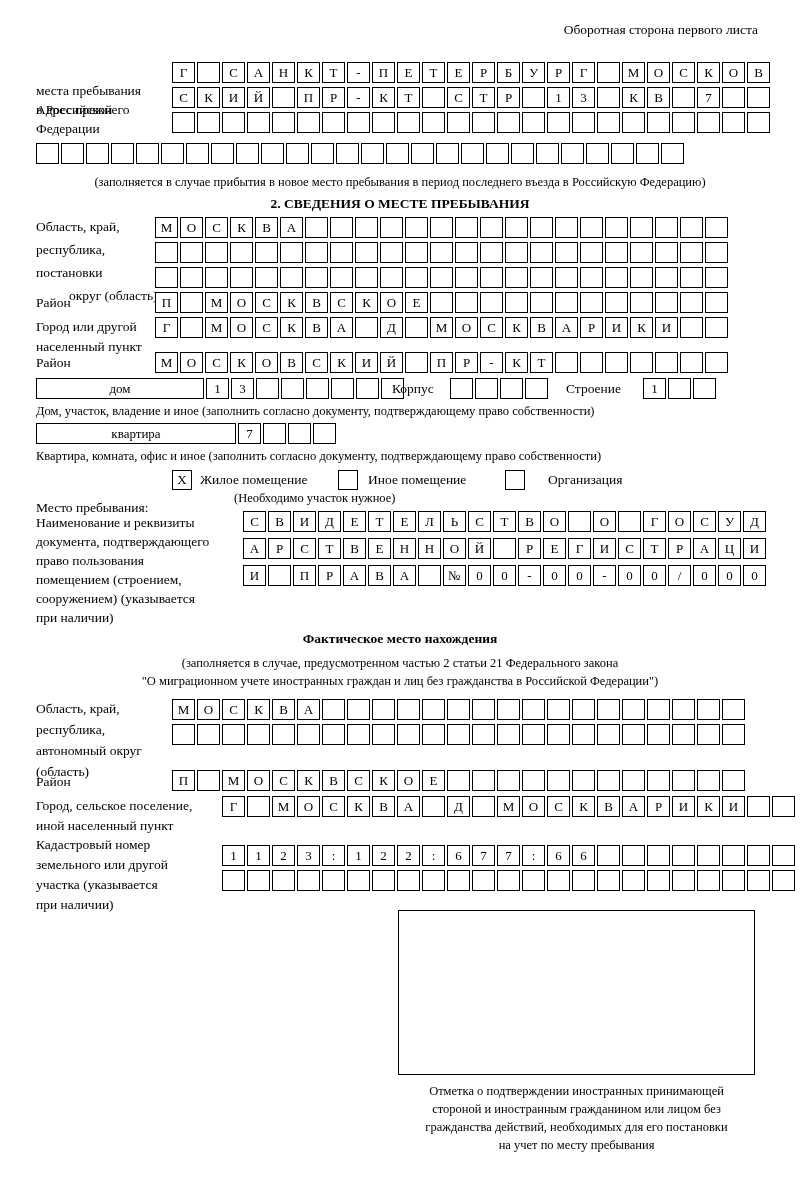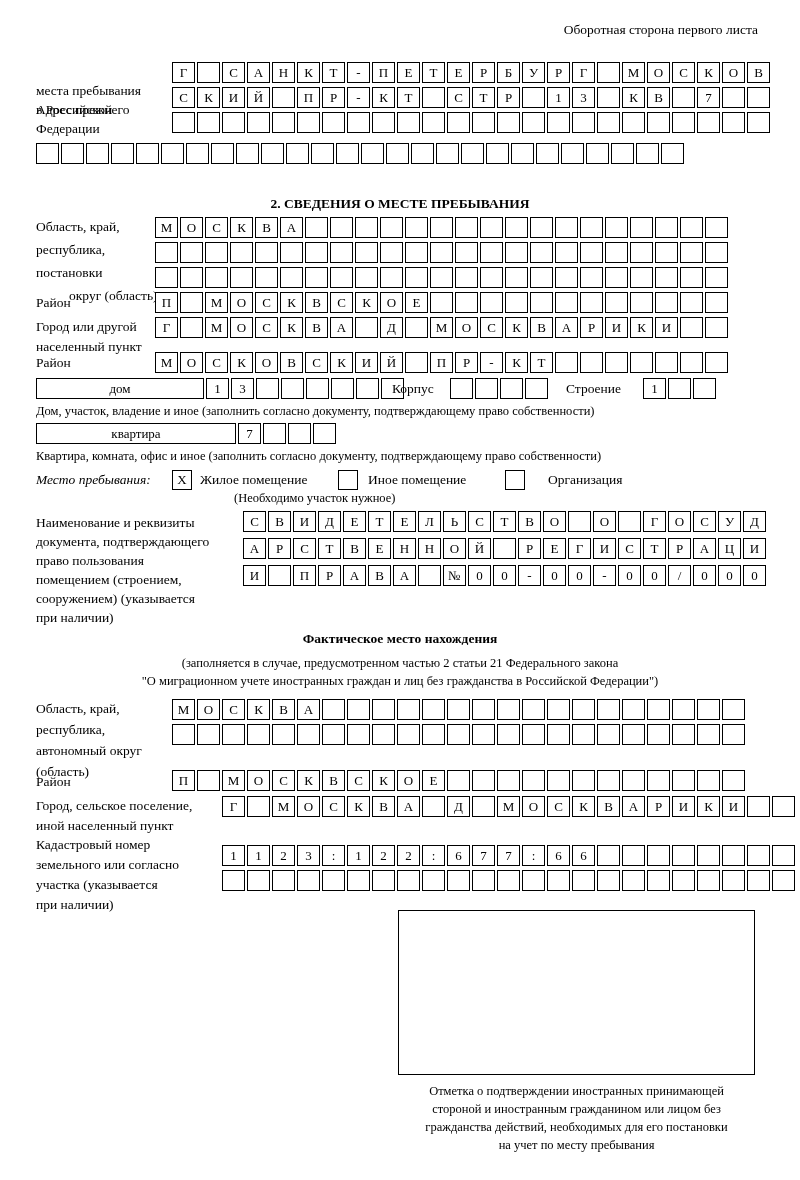--- a/index.html
+++ b/index.html
@@ -215,20 +215,21 @@
       <div class="cell w23"></div>
       <div class="cell w23"></div>
       <div class="cell w23"></div>
       <div class="cell w23"></div>
       <div class="cell w23"></div>
       <div class="cell w23"></div>
       <div class="cell w23"></div>
       <div class="cell w23"></div>
     </div>
 
+  <div class="center-note" style="top:174px;">(заполняется в случае прибытия в новое место пребывания в период последнего въезда в Российскую Федерацию)</div>
 
   <div class="section-title" style="top:196px;">2. СВЕДЕНИЯ О МЕСТЕ ПРЕБЫВАНИЯ</div>
 
   <div class="lbl" style="left:36px; top:217px;">Область, край,</div>
   <div class="lbl" style="left:36px; top:240px;">республика,</div>
   <div class="lbl" style="left:36px; top:263px;">постановки</div>
   <div class="lbl" style="left:36px; top:286px;margin-left:33px;">округ (область)</div>
 
   <div class="boxrow" id="s2-region1" style="left:155px; top:217px;">
       <div class="cell w23">М</div>
@@ -417,21 +418,21 @@
 
   <div class="widebox" style="position:absolute; left:36px; top:423px; width:200px;">квартира</div>
   <div class="boxrow" id="s2-flat" style="left:238px; top:423px;">
       <div class="cell w23">7</div>
       <div class="cell w23"></div>
       <div class="cell w23"></div>
       <div class="cell w23"></div>
     </div>
   <div class="lbl small" style="left:36px; top:447px;">Квартира, комната, офис и иное (заполнить согласно документу, подтверждающему право собственности)</div>
 
-  <div class="inline-lbl" style="left:36px; top:469px;font-style:italic;">Место пребывания:</div>
+  <div class="inline-lbl" style="left:36px; top:497px;">Место пребывания:</div>
   <span class="chk" style="position:absolute; left:172px; top:470px;">X</span>
   <div class="inline-lbl" style="left:200px; top:469px;">Жилое помещение</div>
   <span class="chk" style="position:absolute; left:338px; top:470px;"></span>
   <div class="inline-lbl" style="left:368px; top:469px;">Иное помещение</div>
   <span class="chk" style="position:absolute; left:505px; top:470px;"></span>
   <div class="inline-lbl" style="left:548px; top:469px;">Организация</div>
   <div class="lbl small" style="left:234px; top:489px;">(Необходимо участок нужное)</div>
 
   <div class="lbl" style="left:36px; top:513px;">Наименование и реквизиты</div>
   <div class="lbl" style="left:36px; top:532px;">документа, подтверждающего</div>
@@ -619,21 +620,21 @@
       <div class="cell w23">А</div>
       <div class="cell w23">Р</div>
       <div class="cell w23">И</div>
       <div class="cell w23">К</div>
       <div class="cell w23">И</div>
       <div class="cell w23"></div>
       <div class="cell w23"></div>
     </div>
 
   <div class="lbl" style="left:36px; top:835px;">Кадастровый номер</div>
-  <div class="lbl" style="left:36px; top:855px;">земельного или согласно</div>
+  <div class="lbl" style="left:36px; top:855px;">земельного или другой</div>
   <div class="lbl" style="left:36px; top:875px;">участка (указывается</div>
   <div class="lbl" style="left:36px; top:895px;">при наличии)</div>
 
   <div class="boxrow" id="al-cad1" style="left:222px; top:845px;">
       <div class="cell w23">1</div>
       <div class="cell w23">1</div>
       <div class="cell w23">2</div>
       <div class="cell w23">3</div>
       <div class="cell w23">:</div>
       <div class="cell w23">1</div>

